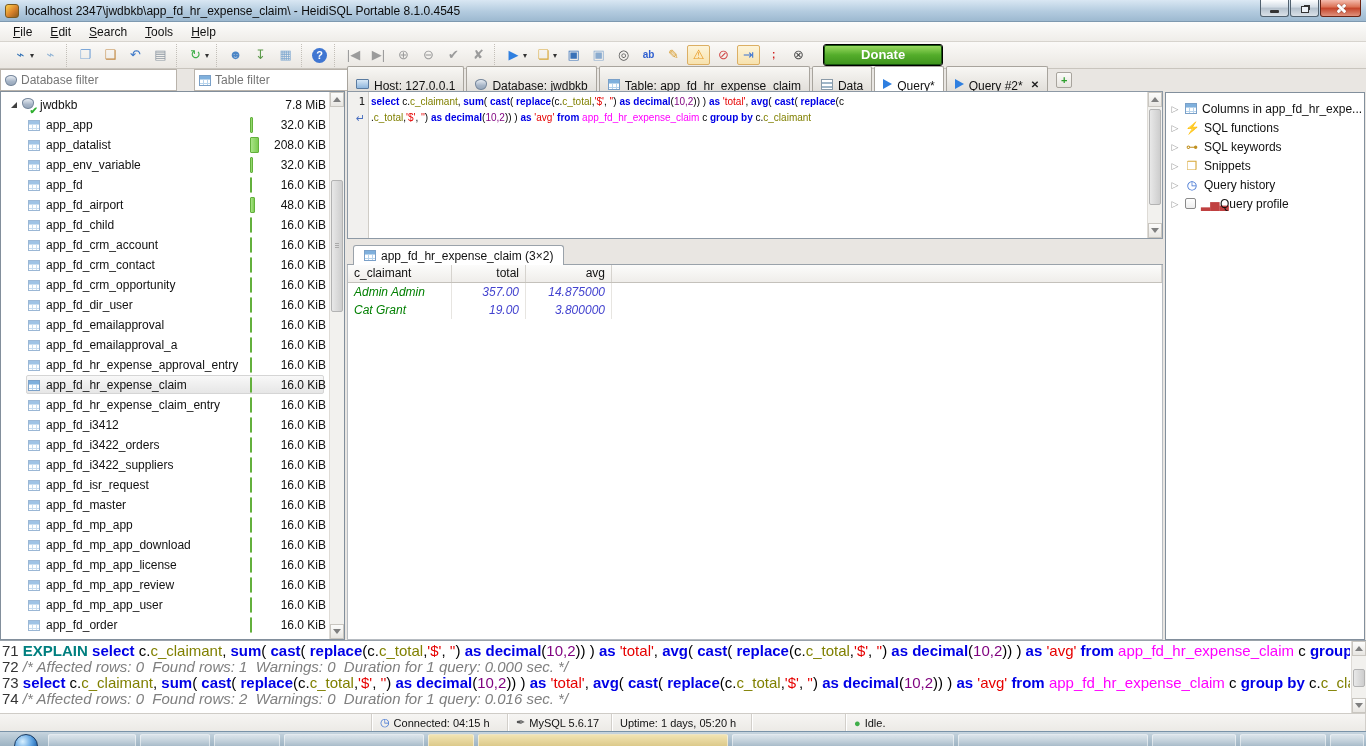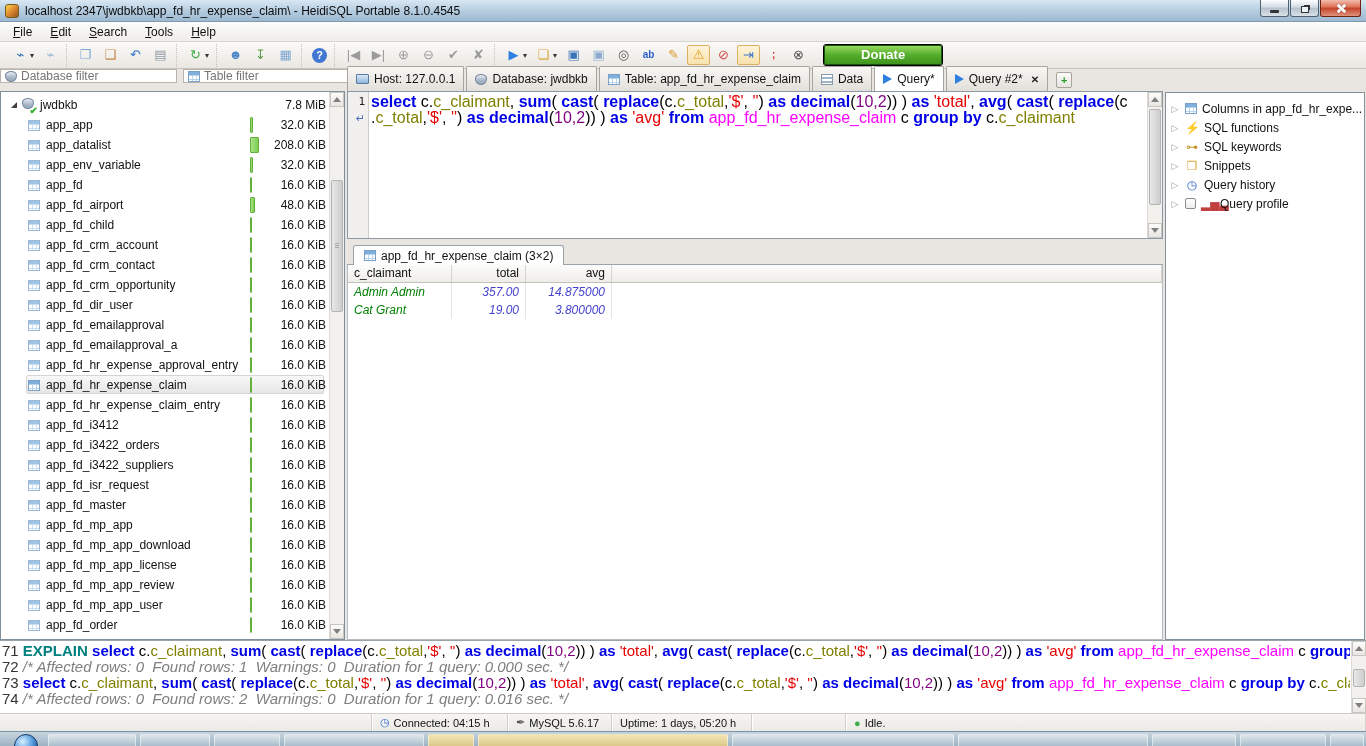--- a/index.html
+++ b/index.html
@@ -42,21 +42,21 @@
   .tb-ic.small { font-size:10px; font-weight:bold; }
   .tb-ic.round { width:15px; min-width:15px; height:15px; line-height:15px; border-radius:50%; font-size:11px; font-weight:bold; }
   .tb-dd { font-size:8px; color:#333; margin-left:1px; }
   .donate-btn { margin-left:10px; padding:1px 36px 2px; color:#fff; font-weight:bold; font-size:13px;
     background:linear-gradient(#97d95f,#54ad2b 50%,#3f951d); border:1px solid #17540c; outline:1px solid #000; border-radius:2px; }
 
   
   #workspace { position:absolute; top:69px; left:0; right:0; height:571px; display:flex; }
   
   #sidebar { width:345px; flex:0 0 auto; position:relative; }
-  #filter-row { position:absolute; top:0; left:0; right:0; height:14px; display:flex; gap:6px; }
+  #filter-row { position:absolute; top:0; left:0; right:0; height:22px; display:flex; gap:17px; }
   .filter { flex:1; background:#fff; border:1px solid #b9b3ab; display:flex; align-items:center; padding-left:4px; gap:4px; }
   .filter input { border:none; outline:none; flex:1; font-size:12px; color:#444; background:transparent; min-width:0; }
   #tree-box { position:absolute; top:22px; left:0; right:0; bottom:0; background:#fff; border:1px solid #828f9c; }
   #tree-rows { position:absolute; top:1px; left:1px; right:16px; bottom:1px; overflow:hidden; padding-top:2px; }
   .tree-row { height:20px; display:flex; align-items:center; position:relative; padding-right:2px; }
   .tree-row .exp { width:0; height:0; border-left:6px solid transparent; border-bottom:6px solid #404040; margin:0 5px 0 9px; }
   .tree-row .row-sel { position:absolute; left:24px; right:4px; top:0; bottom:1px; border:1px solid #d5d5d5; border-radius:2px;
     background:linear-gradient(#f8f8f8,#e6e6e6); z-index:0; }
   .tree-row > * { z-index:1; }
   .tree-indent { width:26px; flex:0 0 auto; }
@@ -76,31 +76,31 @@
       repeating-linear-gradient(to bottom, rgba(0,0,0,0) 0 3px, #b8d4ec 3px 4px), #fff; }
   .icn-tbl.pale { opacity:.75; }
   .icn-host { width:13px; height:10px; border:1px solid #5a7ba0; border-radius:1px; background:linear-gradient(#d8e8f6,#8fb6dd); }
   .icn-grid { width:12px; height:11px; border:1px solid #8a9aa8; background:
       repeating-linear-gradient(to bottom, #fff 0 2px, #9fb6c8 2px 4px); }
   .icn-play { width:0; height:0; border-top:5px solid transparent; border-bottom:5px solid transparent; border-left:9px solid #2f7fe0; }
 
   
   #main-panel { flex:1; position:relative; padding:0 2px; }
   #main-tabs { position:absolute; top:0; left:2px; right:2px; height:22px; display:flex; align-items:flex-end; gap:2px; }
-  .tab { display:flex; align-items:center; gap:5px; height:20px; padding:12px 8px; border:1px solid #a8a49d; border-bottom:none;
+  .tab { display:flex; align-items:flex-start; gap:5px; height:20px; padding:12px 8px; border:1px solid #a8a49d; border-bottom:none;
     border-radius:2px 2px 0 0; background:linear-gradient(#f8f7f4,#e2dfda); white-space:nowrap; }
   .tab.active { background:#fff; height:22px; }
   .tab-close { font-size:10px; font-weight:bold; color:#222; margin-left:3px; }
   .newtab-btn { display:flex; align-items:center; margin-left:6px; margin-bottom:3px; border:1px solid #a8a49d; border-radius:2px;
     background:linear-gradient(#fbfaf8,#e8e5e0); padding:1px 4px; color:#2da02d; font-weight:bold; font-size:11px; }
 
   #editor-box { position:absolute; top:22px; left:2px; right:2px; height:148px; background:#fff; border:1px solid #8d99a5; }
   #editor-gutter { position:absolute; top:0; left:0; bottom:0; width:21px; background:#f1f0ee; border-right:1px solid #cfccc6; }
   #editor-lines { position:absolute; top:0; left:21px; right:16px; bottom:0; overflow:hidden;
-    font-family:"DejaVu Sans Mono","Liberation Mono",monospace; font-size:16px; line-height:16px; padding:2px 0 0 2px; white-space:pre; }
+    font-family:"DejaVu Sans Mono","Liberation Mono",monospace; font-size:10px; line-height:16px; padding:2px 0 0 2px; white-space:pre; }
   .gutter-cell { height:16px; text-align:right; padding-right:3px; font-family:"DejaVu Sans Mono","Liberation Mono",monospace; font-size:11px; line-height:16px; color:#222; }
   .gutter-cell:first-child { margin-top:2px; }
   .gutter-cell .wrap-ic { color:#4a6fc0; font-size:11px; }
 
   .tk-kw { color:#0000e6; font-weight:bold; }
   .tk-id { color:#808000; }
   .tk-tbl { color:#ff00ff; }
   .tk-str { color:#e60000; }
   .tk-num { color:#7f007f; }
   .tk-pl { color:#000; }

